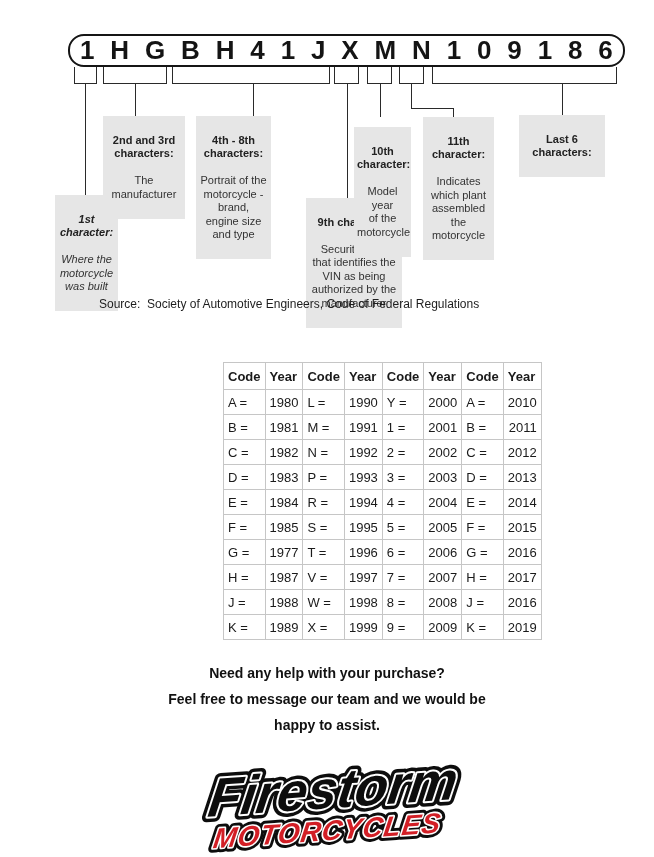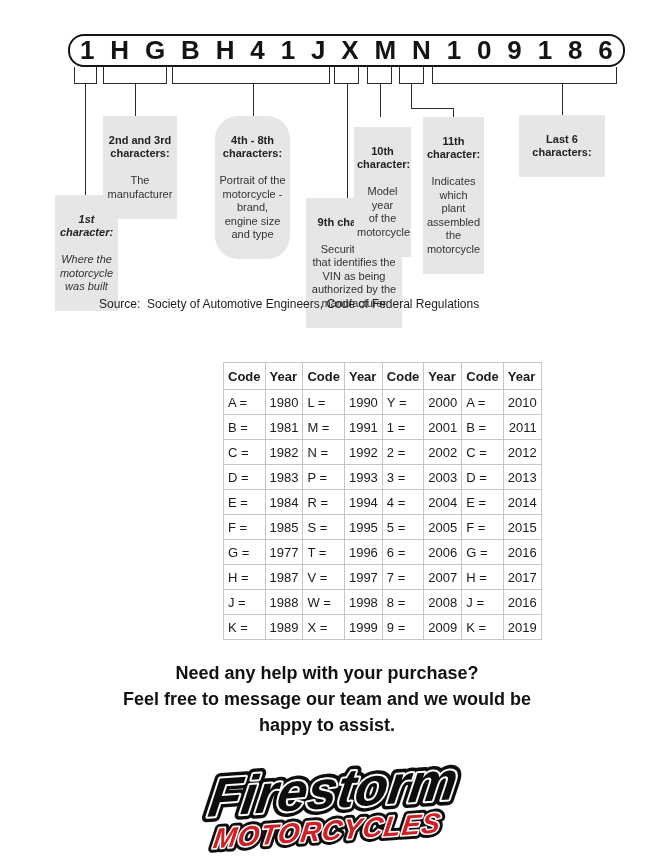--- a/index.html
+++ b/index.html
@@ -45,21 +45,21 @@
   }
   .year-table th, .year-table td {
     border:1px solid #c6c6c6; height:22px; box-sizing:content-box;
   }
   .year-table th { font-weight:bold; text-align:left; padding:2px 4px; font-size:13px; }
   .year-table td.code-cell { width:30px; text-align:left; padding:1px 4px; }
   .year-table td.year-cell { width:26px; text-align:right; padding:1px 4px; }
 
   .help-text {
     position:absolute; left:0; top:660px; width:654px; text-align:center;
-    font-weight:bold; font-size:18px; line-height:26px; color:#111111; white-space:pre-line;
+    font-weight:bold; font-size:14px; line-height:26px; color:#111111; white-space:pre-line;
   }
 
   .logo-wrap { position:absolute; left:150px; top:760px; width:360px; height:95px; }
   .logo-wrap svg text {
     font-family:"Liberation Sans", sans-serif; font-weight:bold; font-style:italic;
   }
 </style>
 </head>
 <body>
 
@@ -103,27 +103,27 @@
   <div class="vline" style="left:453px; top:108px; height:9px;"></div>
   <div class="vline" style="left:562px; top:83px;  height:34px;"></div>
 
   <div class="callout" style="left:55px; top:195px; width:63px;font-style:italic;">
     <div class="t">1st
 character:</div>
     <div class="b">Where the
 motorcycle
 was built</div>
   </div>
-  <div class="callout" style="left:103px; top:116px; width:74px;">
+  <div class="callout" style="left:103px; top:116px; width:82px;">
     <div class="t">2nd and 3rd
 characters:</div>
     <div class="b">The
 manufacturer</div>
   </div>
-  <div class="callout" style="left:215px; top:116px; width:75px;border-radius:23px;">
+  <div class="callout" style="left:196px; top:116px; width:75px;">
     <div class="t">4th - 8th
 characters:</div>
     <div class="b">Portrait of the
 motorcycle - brand,
 engine size and type</div>
   </div>
   <div class="callout" style="left:306px; top:198px; width:96px;">
     <div class="t">9th character:</div>
     <div class="b">Security code
 that identifies the
@@ -131,21 +131,21 @@
 authorized by the
 manufacturer</div>
   </div>
   <div class="callout" style="left:354px; top:127px; width:57px;">
     <div class="t">10th
 character:</div>
     <div class="b">Model year
 of the
 motorcycle</div>
   </div>
-  <div class="callout" style="left:423px; top:117px; width:61px;">
+  <div class="callout" style="left:423px; top:117px; width:71px;">
     <div class="t">11th
 character:</div>
     <div class="b">Indicates
 which plant
 assembled
 the
 motorcycle</div>
   </div>
   <div class="callout" style="left:519px; top:115px; width:86px;">
     <div class="t">Last 6

